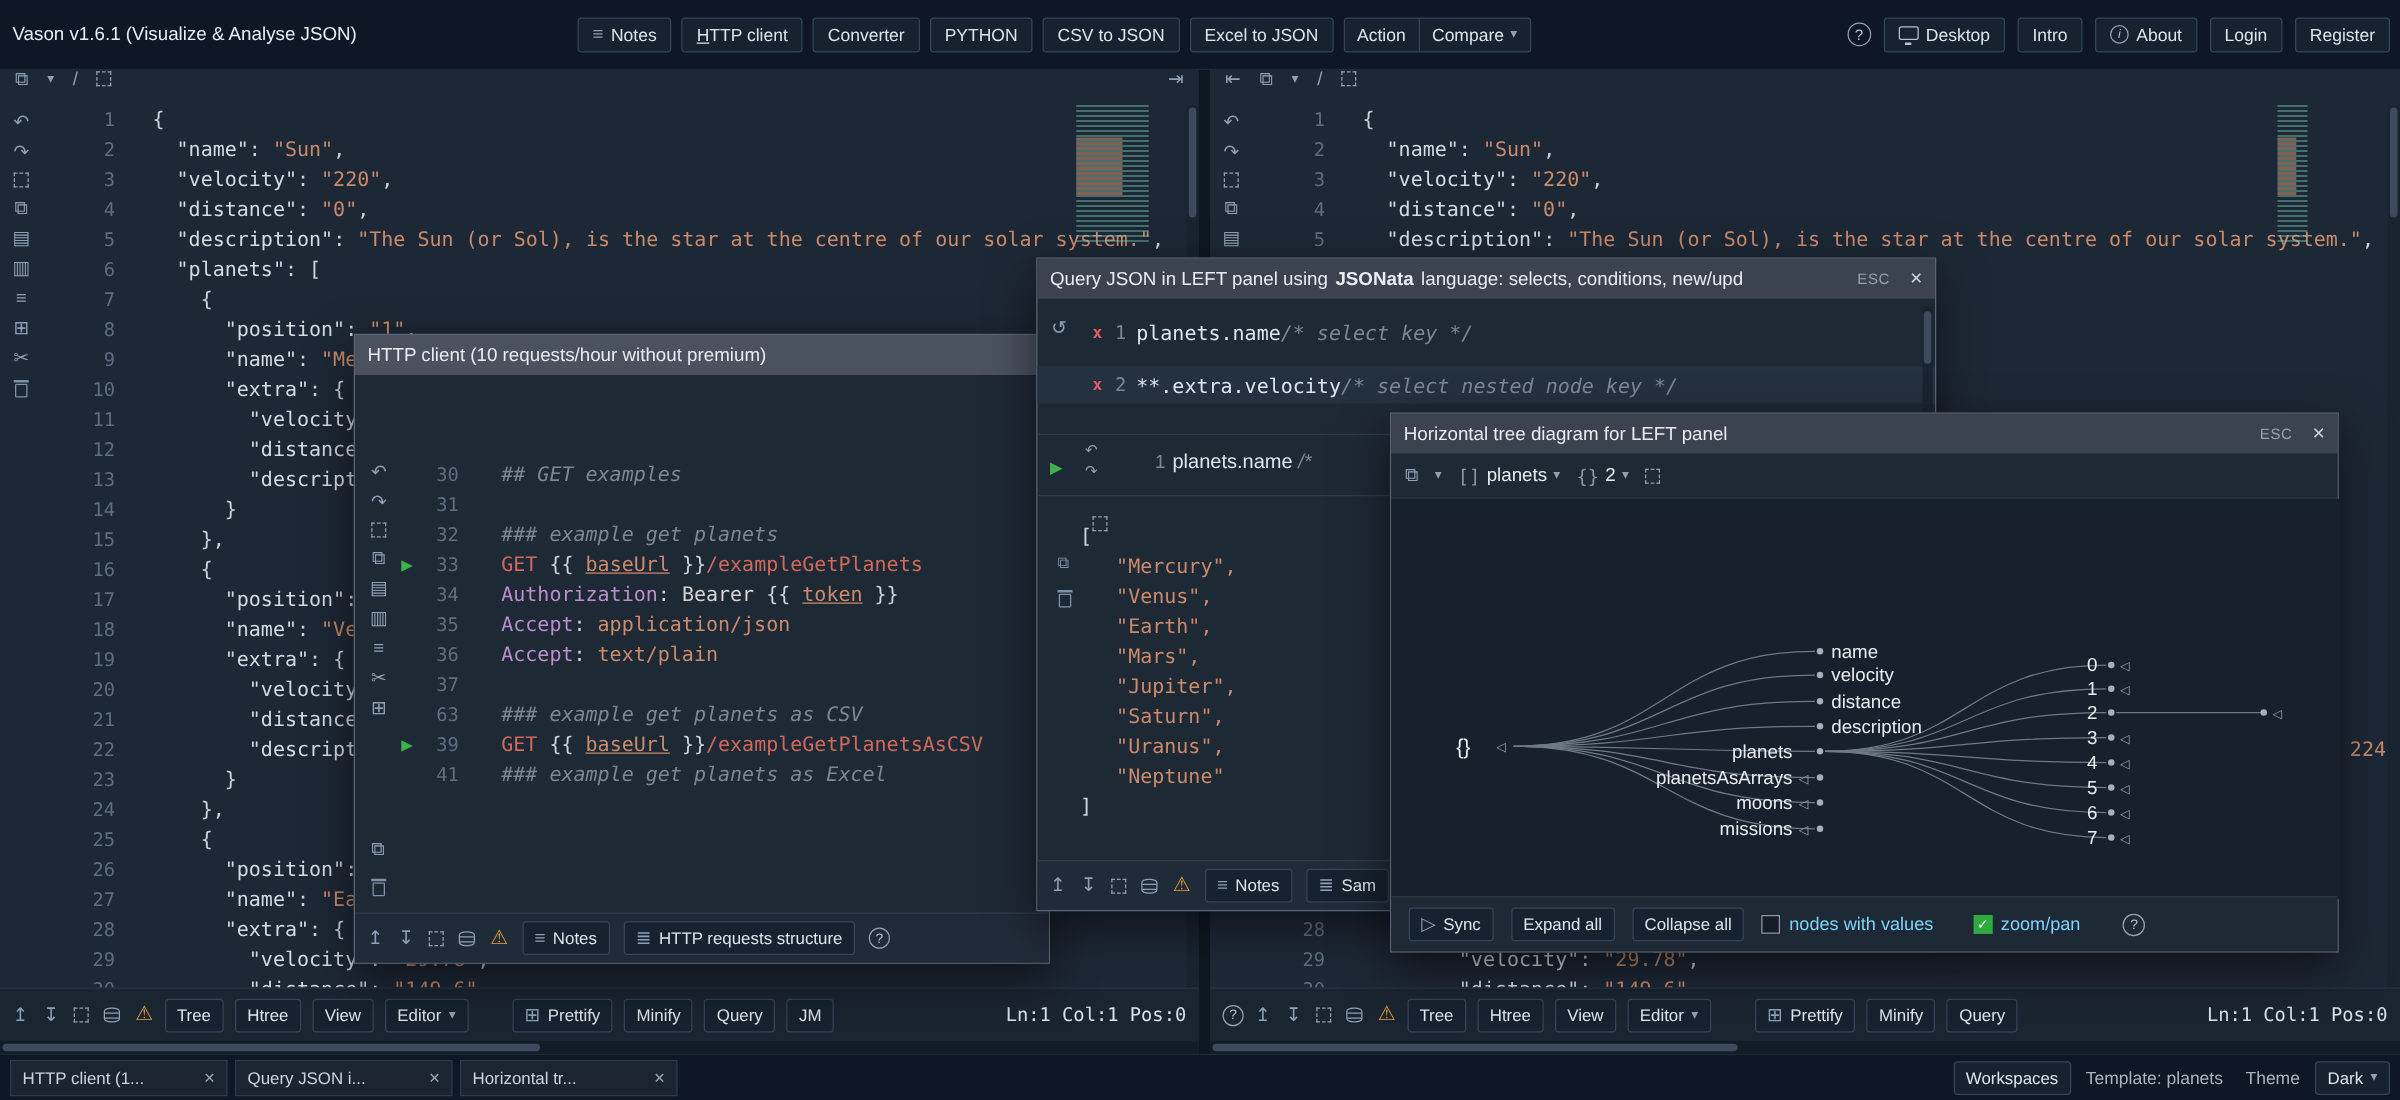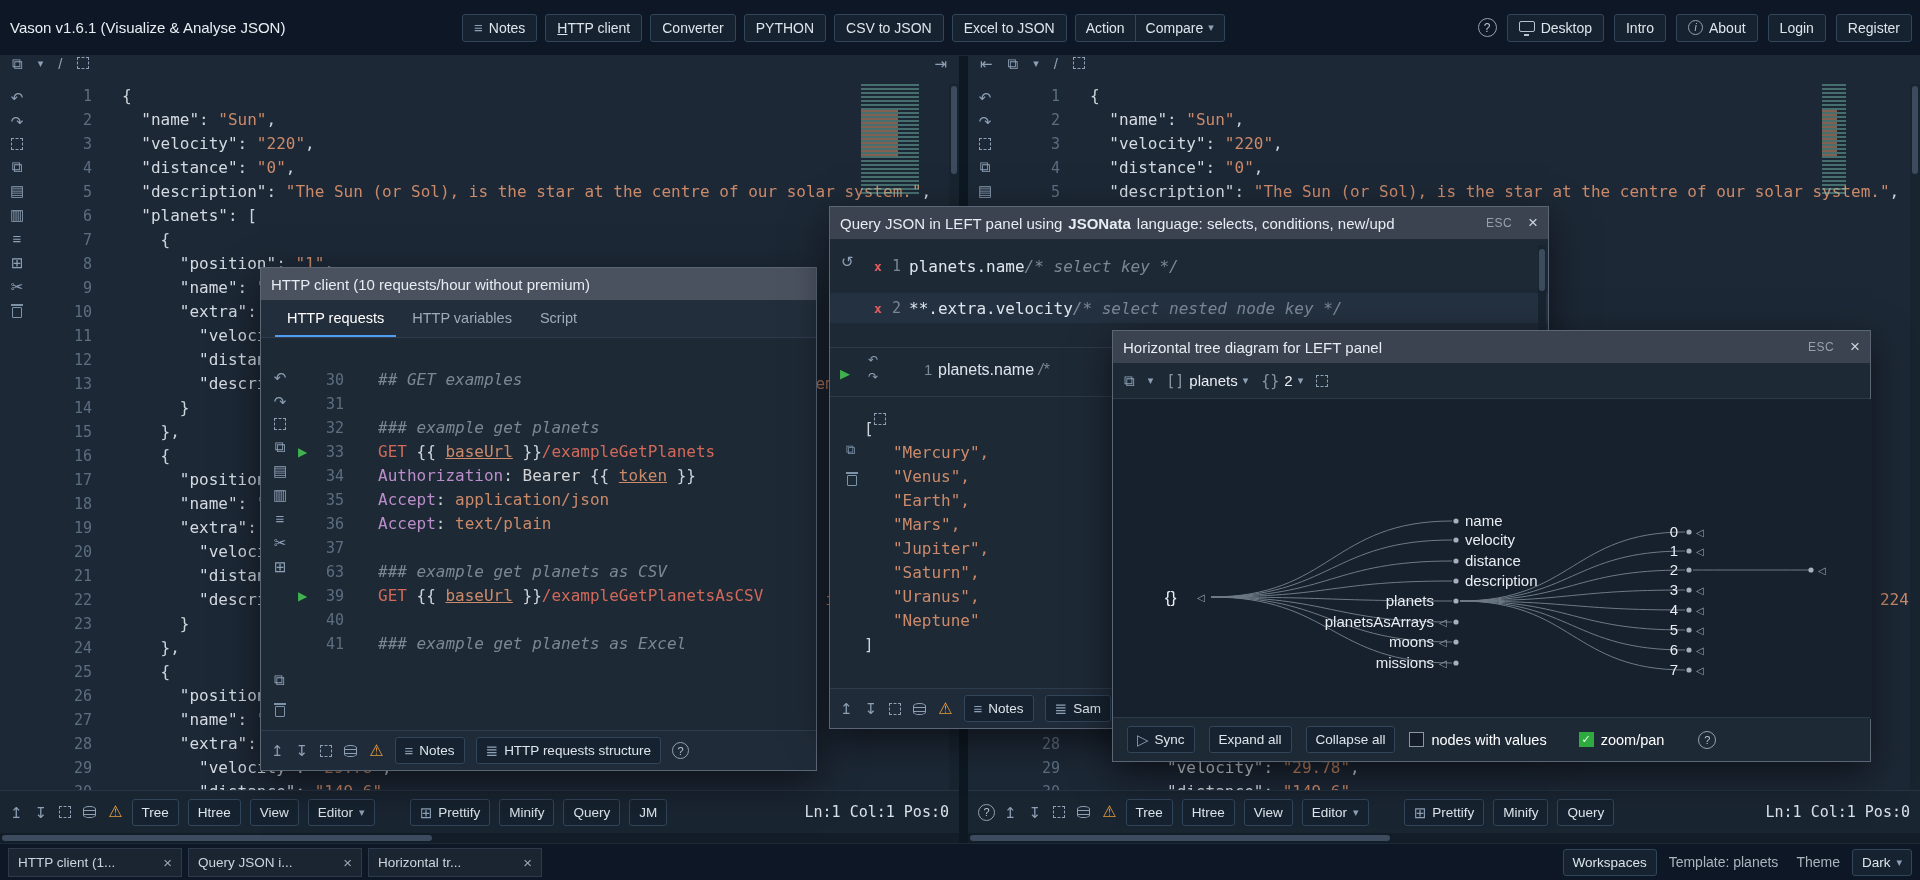--- a/index.html
+++ b/index.html
@@ -62,21 +62,21 @@
 
 
 .window{position:absolute;background:#1e2936;border:1px solid #5a6575;box-shadow:0 12px 36px rgba(0,0,0,.55)}
 .win-title{height:32px;display:flex;align-items:center;padding:0 10px;font-size:15px;color:#e7ecf2;background:#3a434f;gap:6px;overflow:hidden}
 .win-title .grow{flex:1 1 auto;display:flex;gap:6px;align-items:center;overflow:hidden;white-space:nowrap}
 .win-title .esc{color:#97a1ad;font-size:12px;letter-spacing:.5px;margin-left:8px}
 .win-title .close{color:#cdd5de;font-size:17px;margin-left:10px}
 .win-bottom{position:absolute;left:0;right:0;bottom:0;height:40px;display:flex;align-items:center;gap:11px;padding:0 10px;background:#202b39;border-top:1px solid #2e3c4d}
 
 
-#win-http{left:260px;top:267px;width:557px;height:504px;z-index:10}
+#win-http{left:283px;top:267px;width:557px;height:504px;z-index:10}
 #win-http .win-title{background:#4a5260}
 .tabs{height:38px;display:flex;align-items:stretch;gap:4px;padding:0 14px;background:#232e3c;border-bottom:1px solid #2e3c4d}
 .tab{display:flex;align-items:center;padding:0 12px;font-size:14.5px;color:#9fabb9;border-bottom:2px solid transparent}
 .tab.active{color:#ffffff;border-bottom-color:#4f9cf0}
 .http-lines{position:absolute;left:0;top:100px;right:4px;height:292px;overflow:hidden}
 .http-lines .ln{display:inline-block;width:117px;padding-right:34px;text-align:right;color:#5c6e80;font-size:15px}
 .http-gutter{left:7px;top:102px}
 .http-play{position:absolute;left:37px;width:16px;color:#3fb24e;font-size:12px;line-height:24px;z-index:2}
 .below-icon{position:absolute}
 
@@ -111,21 +111,21 @@
 .ht-canvas svg{display:block}
 .edge{fill:none;stroke:#6f7a87;stroke-width:1}
 .nd{fill:#a6afba}
 svg text{font-family:"Liberation Sans",sans-serif}
 .t-root{fill:#e9edf2;font-size:17px}
 .t-lbl{fill:#e9edf2;font-size:15px}
 .t-col{fill:#9aa5b1;font-size:10px}
 .ht-footer{position:absolute;left:0;right:0;bottom:0;height:44px;display:flex;align-items:center;gap:14px;padding:0 14px;background:#1e2936;border-top:1px solid #2c3a4a}
 .cb{width:15px;height:15px;min-width:15px;border:1px solid #8b96a4;background:#141d27;display:inline-flex;align-items:center;justify-content:center;font-size:11px;color:transparent}
 .cb.checked{background:#2faa3f;border-color:#2faa3f;color:#eafff0}
-.cb-label{font-size:14.5px;color:#ffffff}
+.cb-label{font-size:14.5px;color:#7dd3fc}
 .cb-group{display:inline-flex;align-items:center;gap:7px}
 
 
 .taskbar{position:absolute;left:0;bottom:0;width:1920px;height:37px;background:#0d1725;border-top:1px solid #1c2938;display:flex;align-items:center;gap:6px;padding:2px 8px;z-index:50}
 .task-tab{width:174px;height:29px;background:#1a2531;border:1px solid #2c3a4b;display:flex;align-items:center;padding:0 9px;font-size:13.5px;color:#ccd4dd;gap:6px}
 .tt-label{overflow:hidden;white-space:nowrap;flex:1}
 .tt-close{color:#9aa6b3;font-size:15px}
 .tb-spacer{flex:1}
 .task-text{font-size:14px;color:#aab4bf;white-space:nowrap;margin:0 6px}
 </style>
@@ -384,25 +384,20 @@
       <div class="thumb" style="left:2px;width:420px"></div>
     </div>
 </div>
 
 <div class="window" id="win-http">
   <div class="win-title">
     <span class="grow">
         <span>HTTP client (10 requests/hour without premium)</span>
       </span>
   </div>
-  <div class="tabs">
-    <span class="tab active">HTTP requests</span>
-    <span class="tab">HTTP variables</span>
-    <span class="tab">Script</span>
-  </div>
   <div class="ed-gutter http-gutter" id="http-gutter">
       <span class="gi">↶</span>
       <span class="gi">↷</span>
       <span class="selectbox"></span>
       <span class="gi">⧉</span>
       <span class="gi">▤</span>
       <span class="gi">▥</span>
       <span class="gi">≡</span>
       <span class="gi">✂</span>
       <span class="gi">⊞</span>
@@ -413,21 +408,20 @@
       <div class="cl"><span class="ln">30</span><span class="cd"><span class="tk-c">## GET examples</span></span></div>
       <div class="cl"><span class="ln">31</span><span class="cd"></span></div>
       <div class="cl"><span class="ln">32</span><span class="cd"><span class="tk-c">### example get planets</span></span></div>
       <div class="cl"><span class="ln">33</span><span class="cd"><span class="tk-kw">GET </span><span class="tk-p">{{ </span><span class="tk-v">baseUrl</span><span class="tk-p"> }}</span><span class="tk-kw">/exampleGetPlanets</span></span></div>
       <div class="cl"><span class="ln">34</span><span class="cd"><span class="tk-h">Authorization</span><span class="tk-p">: </span><span class="tk-t">Bearer </span><span class="tk-p">{{ </span><span class="tk-v">token</span><span class="tk-p"> }}</span></span></div>
       <div class="cl"><span class="ln">35</span><span class="cd"><span class="tk-h">Accept</span><span class="tk-p">: </span><span class="tk-s">application/json</span></span></div>
       <div class="cl"><span class="ln">36</span><span class="cd"><span class="tk-h">Accept</span><span class="tk-p">: </span><span class="tk-s">text/plain</span></span></div>
       <div class="cl"><span class="ln">37</span><span class="cd"></span></div>
       <div class="cl"><span class="ln">63</span><span class="cd"><span class="tk-c">### example get planets as CSV</span></span></div>
       <div class="cl"><span class="ln">39</span><span class="cd"><span class="tk-kw">GET </span><span class="tk-p">{{ </span><span class="tk-v">baseUrl</span><span class="tk-p"> }}</span><span class="tk-kw">/exampleGetPlanetsAsCSV</span></span></div>
-      <div class="cl"><span class="ln">40</span><span class="cd"></span></div>
       <div class="cl"><span class="ln">41</span><span class="cd"><span class="tk-c">### example get planets as Excel</span></span></div>
     </div>
   <span class="gi below-icon" style="left:13px;top:404px">⧉</span>
   <span class="icon-trash below-icon" style="left:14px;top:434px"></span>
   <div class="win-bottom">
     <span class="sb-icons" id="http-bottom-icons">
         <span class="gi">↥</span>
         <span class="gi">↧</span>
         <span class="selectbox"></span>
         <span class="icon-db"></span>

